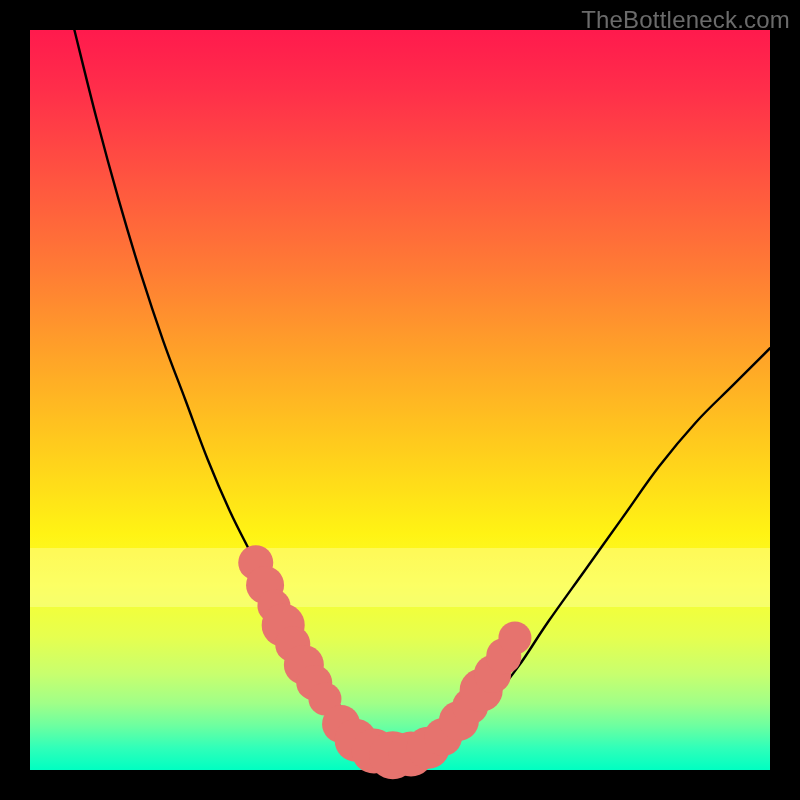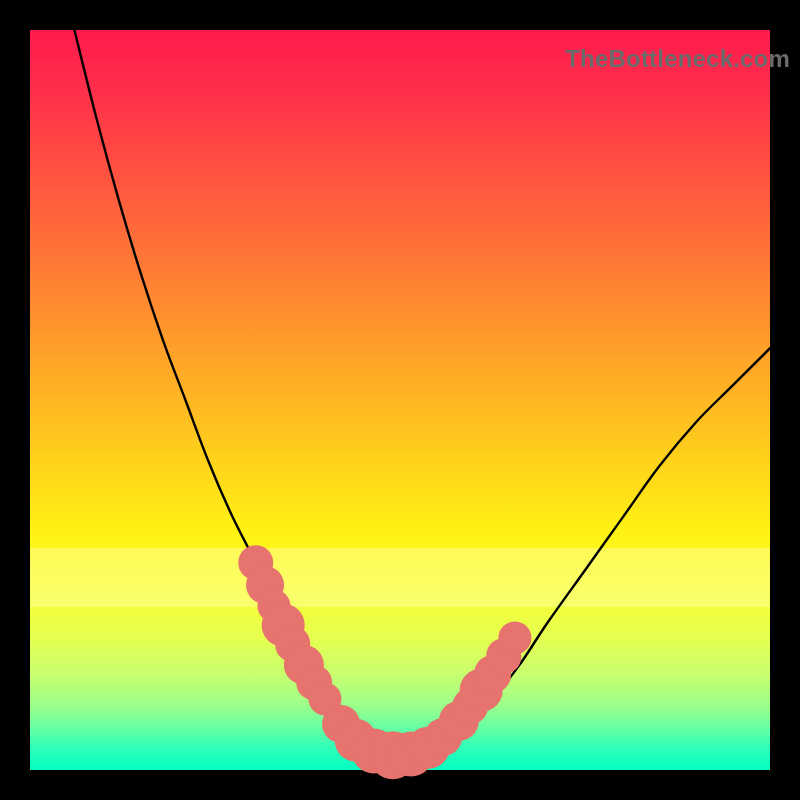--- a/index.html
+++ b/index.html
@@ -38,25 +38,24 @@
     width: 740px;
     background: rgba(255,255,200,0.35);
     pointer-events: none;
   }
   .watermark {
     position: absolute;
     top: 6px;
     right: 10px;
     font-family: Arial, Helvetica, sans-serif;
     font-size: 24px;
-    font-weight: 700;
+    font-weight: 400;
     color: #6b6b6b;
     letter-spacing: 0.2px;
     user-select: none;
-    margin-top: 39px;
   }
   svg.curve {
     position: absolute;
     left: 30px;
     top: 30px;
     width: 740px;
     height: 740px;
     pointer-events: none;
   }
   .dot {

